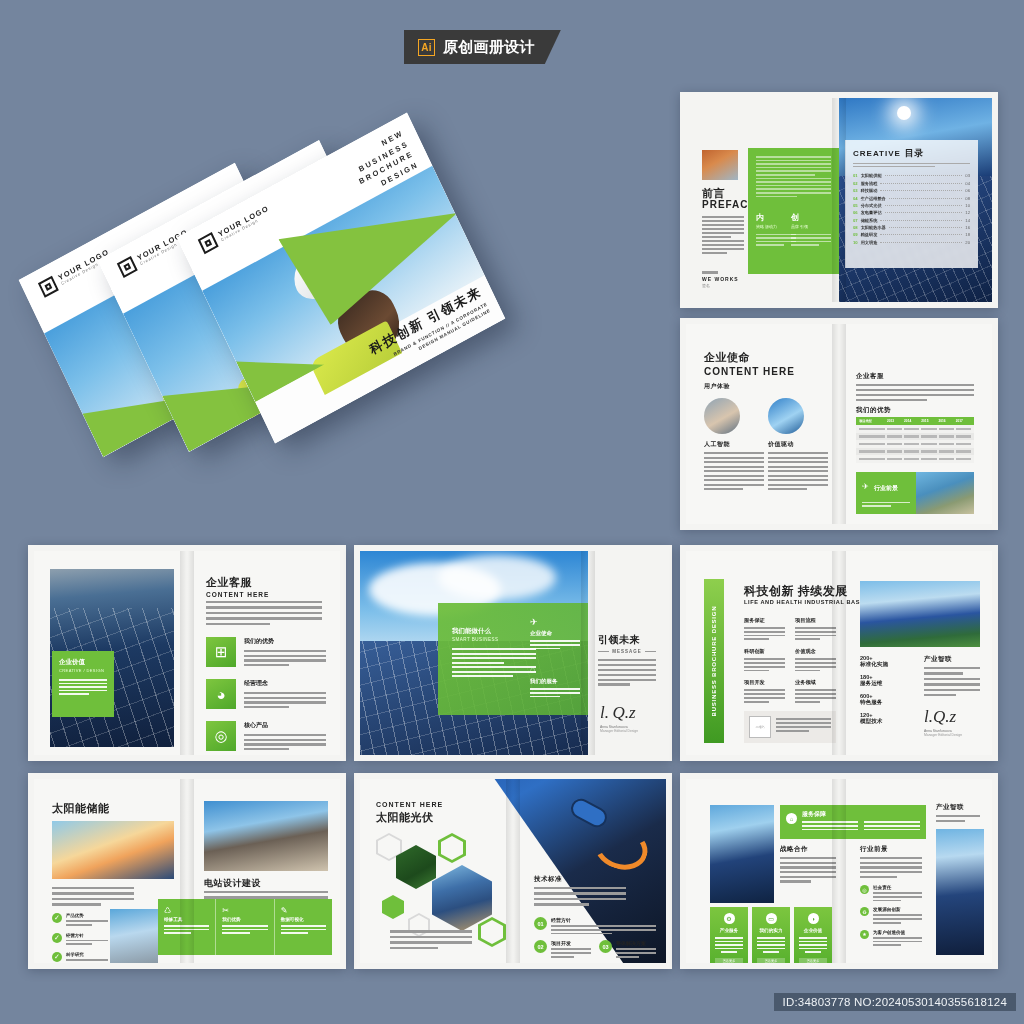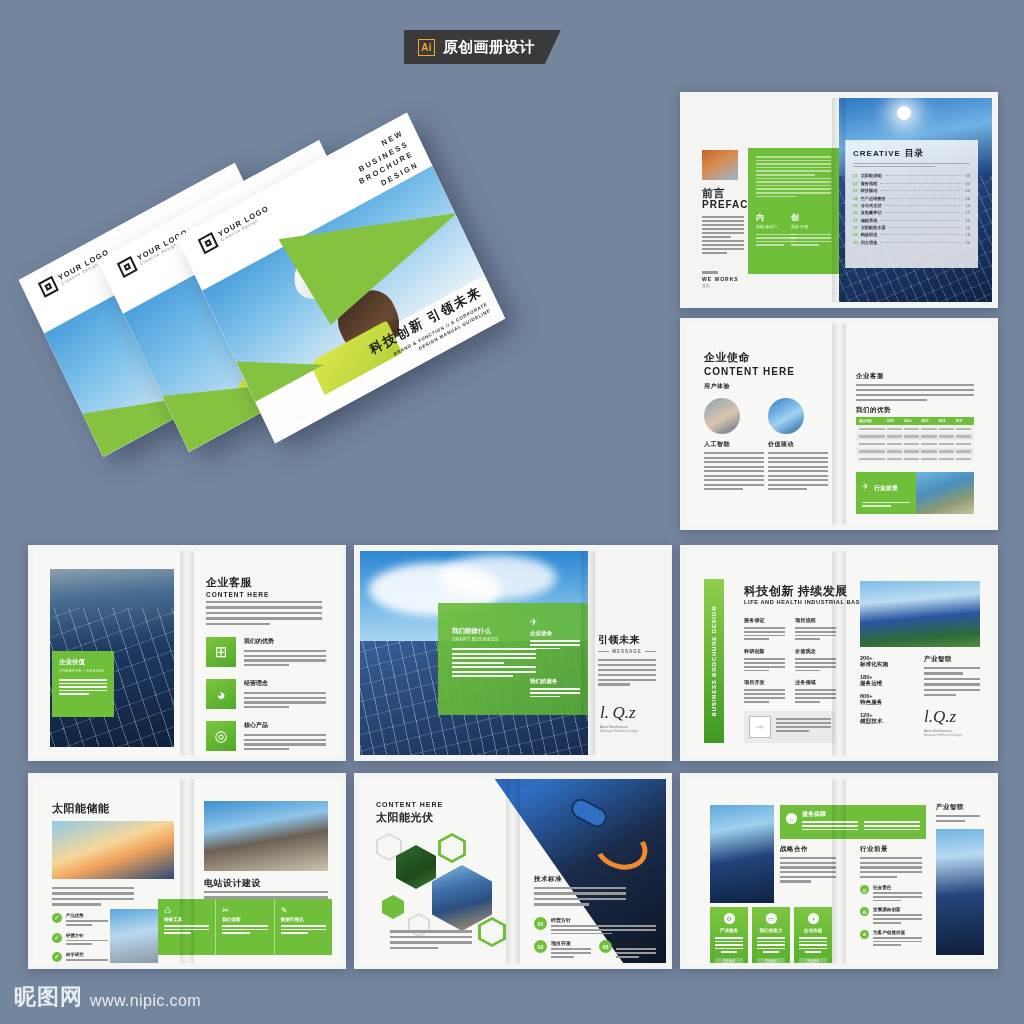--- a/index.html
+++ b/index.html
@@ -982,18 +982,15 @@
       <div class="lines" style="position:absolute;left:250px;top:36px;width:44px;gap:2.5px;">
         <div class="ln" style="height:2.2px"></div>
           <div class="ln" style="height:2.2px;width:66%"></div>
       </div>
       <div style="position:absolute;left:250px;top:50px;right:8px;bottom:8px;
                   background:linear-gradient(175deg,#6fb4e2 0%, #b7d9f0 22%, #24457c 52%, #101f3c 100%);"></div>
       <div class="gutter" style="left:50%;transform:translateX(-50%);"></div>
     </div>
   </div>
 
-  <div class="watermark">
-    <span class="wm-cn">昵图网</span>
-    <span class="wm-en">www.nipic.com</span>
-  </div>
+  <div class="idbadge">ID:34803778 NO:20240530140355618124</div>
 
 </div>
 
 </body></html>

